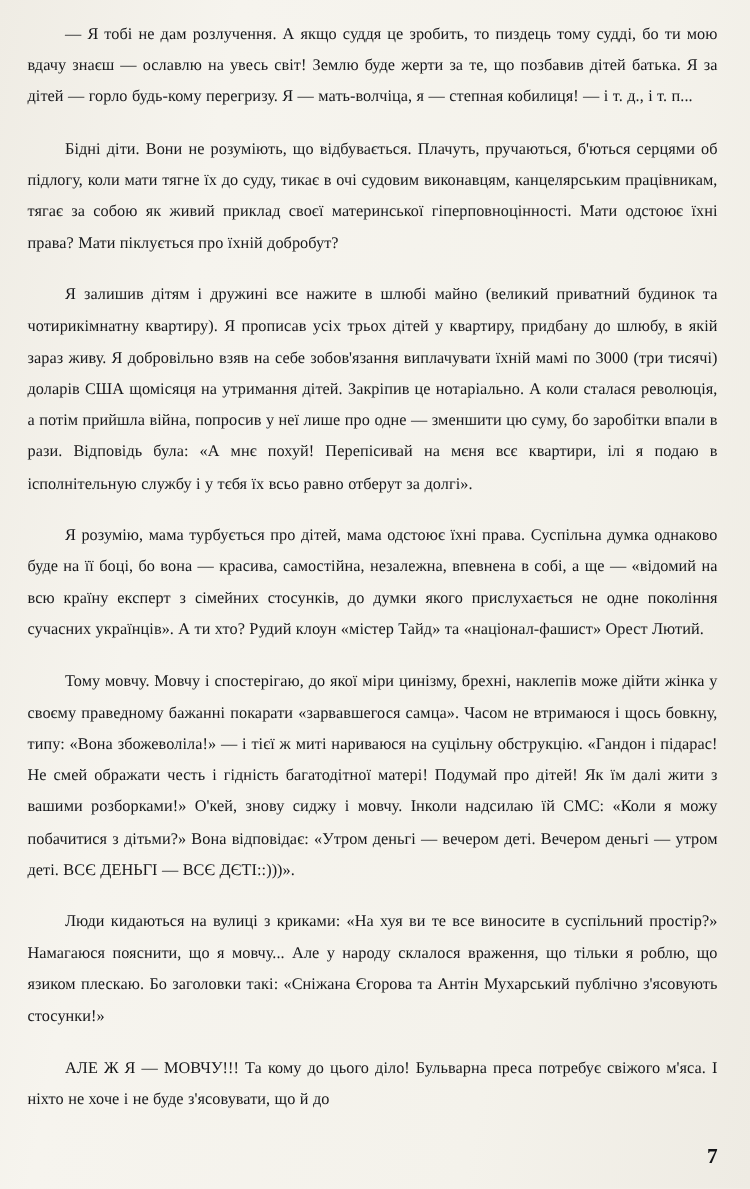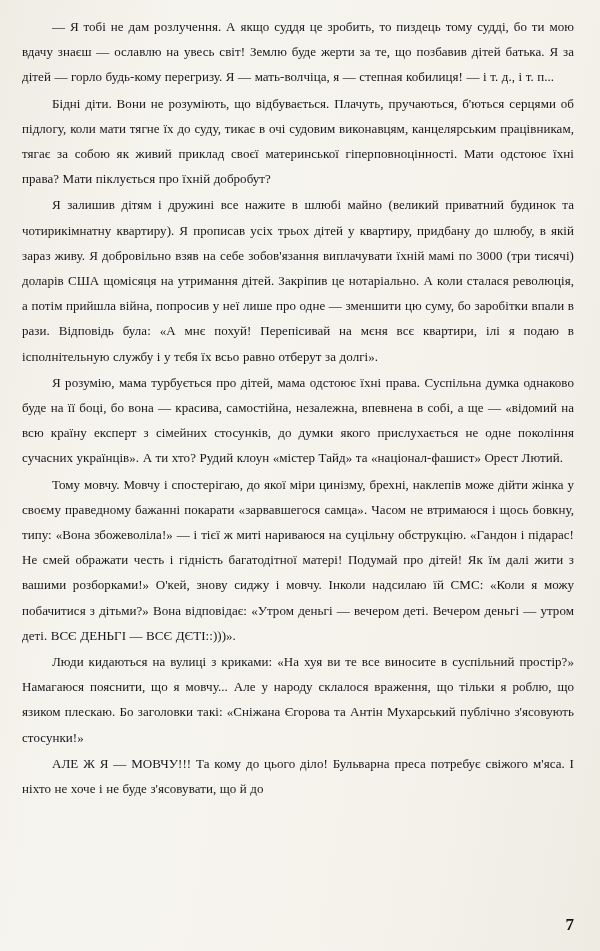--- a/index.html
+++ b/index.html
@@ -41,21 +41,21 @@
     color: #16171a;
     text-align: justify;
     text-justify: inter-word;
     letter-spacing: 0.05px;
     word-spacing: 0.2px;
   }
   p.indent {
     text-indent: 30px;
   }
   p + p {
-    margin-top: 1px;
+    margin-top: 16px;
   }
   .page-number {
     position: absolute;
     right: 26px;
     bottom: 16px;
     font-size: 17px;
     font-weight: bold;
     color: #131417;
     font-family: "Liberation Serif", serif;
   }

